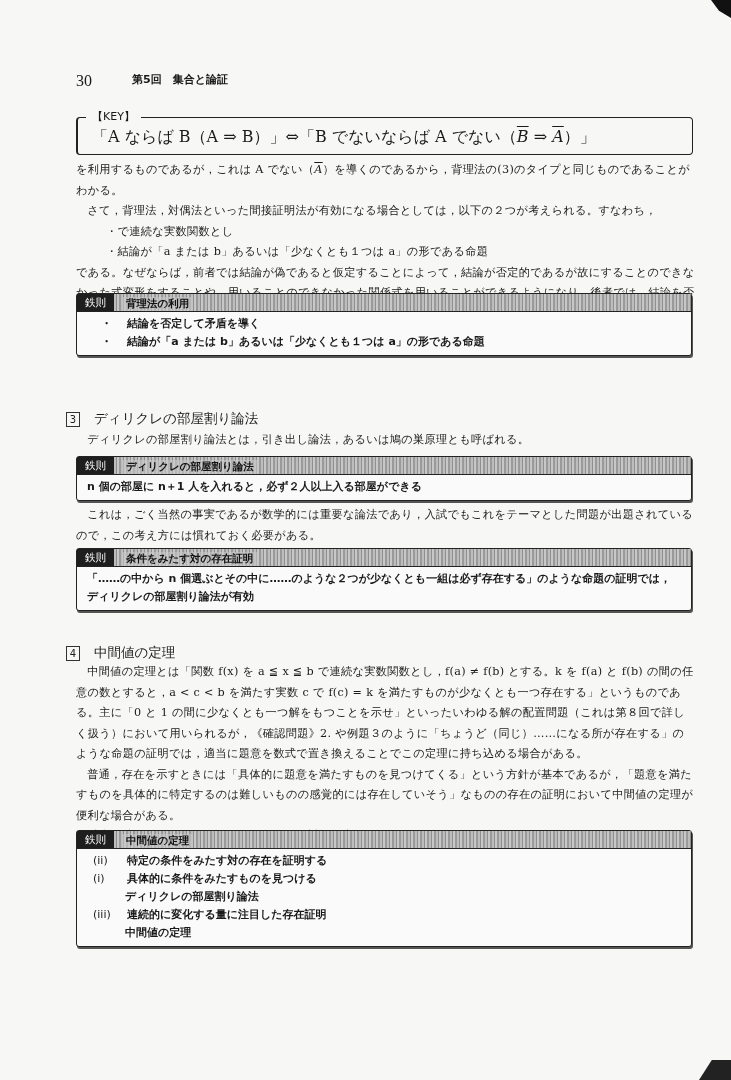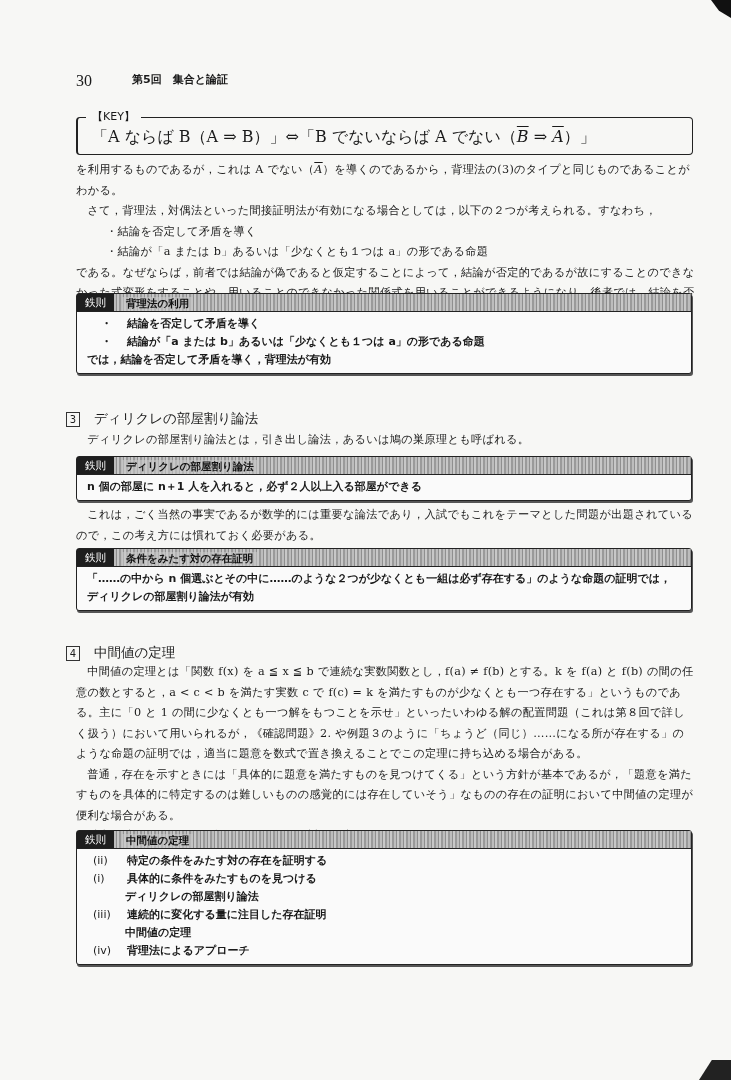--- a/index.html
+++ b/index.html
@@ -74,34 +74,33 @@
   <div class="keybox">
     <span class="label">【KEY】</span>
     <div class="content">
       <span>「A ならば B（A ⇒ B）」⇔「B でないならば A でない（</span><span class="ovl it">B</span><span> ⇒ </span><span class="ovl it">A</span><span>）」</span>
     </div>
   </div>
 
   <div class="para" style="top:160px;">
     <p><span>を利用するものであるが，これは A でない（</span><span class="ovl it">A</span><span>）を導くのであるから，背理法の(3)のタイプと同じものであることがわかる。</span></p>
     <p class="indent">さて，背理法，対偶法といった間接証明法が有効になる場合としては，以下の２つが考えられる。すなわち，</p>
-    <p class="bullet">・結論を否定して矛盾を導く</p>
+    <p class="bullet">・で連続な実数関数とし</p>
     <p class="bullet">・結論が「a または b」あるいは「少なくとも１つは a」の形である命題</p>
     <p>である。なぜならば，前者では結論が偽であると仮定することによって，結論が否定的であるが故にすることのできなかった式変形をすることや，用いることのできなかった関係式を用いることができるようになり，後者では，結論を否定することにより場合分けの手間が省け，議論がスムーズに展開するからである。</p>
   </div>
 
   <div class="tessoku" style="top:293px;">
     <div class="bar">
       <span class="tag">鉄則</span>
       <span class="btitle">背理法の利用</span>
     </div>
     <div class="body">
       <div class="li"><span class="dot">・</span><span>結論を否定して矛盾を導く</span></div>
       <div class="li"><span class="dot">・</span><span>結論が「a または b」あるいは「少なくとも１つは a」の形である命題</span></div>
-      <div>では，結論を否定して矛盾を導く，背理法が有効</div>
     </div>
   </div>
 
   <div class="sec-head" style="top:410px;">
     <span class="boxnum">3</span>
     <span>ディリクレの部屋割り論法</span>
   </div>
   <div class="para" style="top:430px;">
     <p class="indent">ディリクレの部屋割り論法とは，引き出し論法，あるいは鳩の巣原理とも呼ばれる。</p>
   </div>
@@ -140,17 +139,16 @@
     <div class="bar">
       <span class="tag">鉄則</span>
       <span class="btitle">中間値の定理</span>
     </div>
     <div class="body">
       <div><span class="roman">(ii)</span><span>特定の条件をみたす対の存在を証明する</span></div>
       <div><span class="roman">(i)</span><span>具体的に条件をみたすものを見つける</span></div>
       <div class="sub">ディリクレの部屋割り論法</div>
       <div><span class="roman">(iii)</span><span>連続的に変化する量に注目した存在証明</span></div>
       <div class="sub">中間値の定理</div>
-      <div><span class="roman">(iv)</span><span>背理法によるアプローチ</span></div>
     </div>
   </div>
 
 </div>
 
 </body></html>

